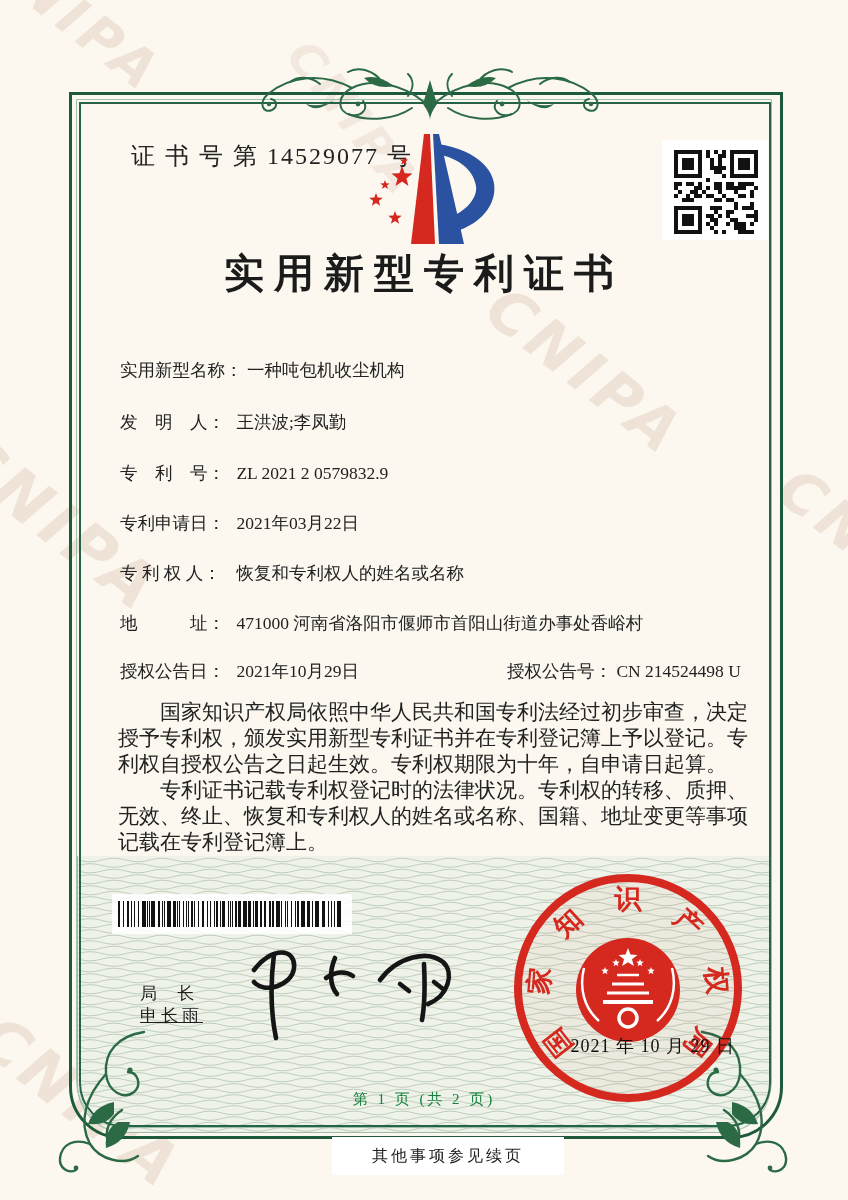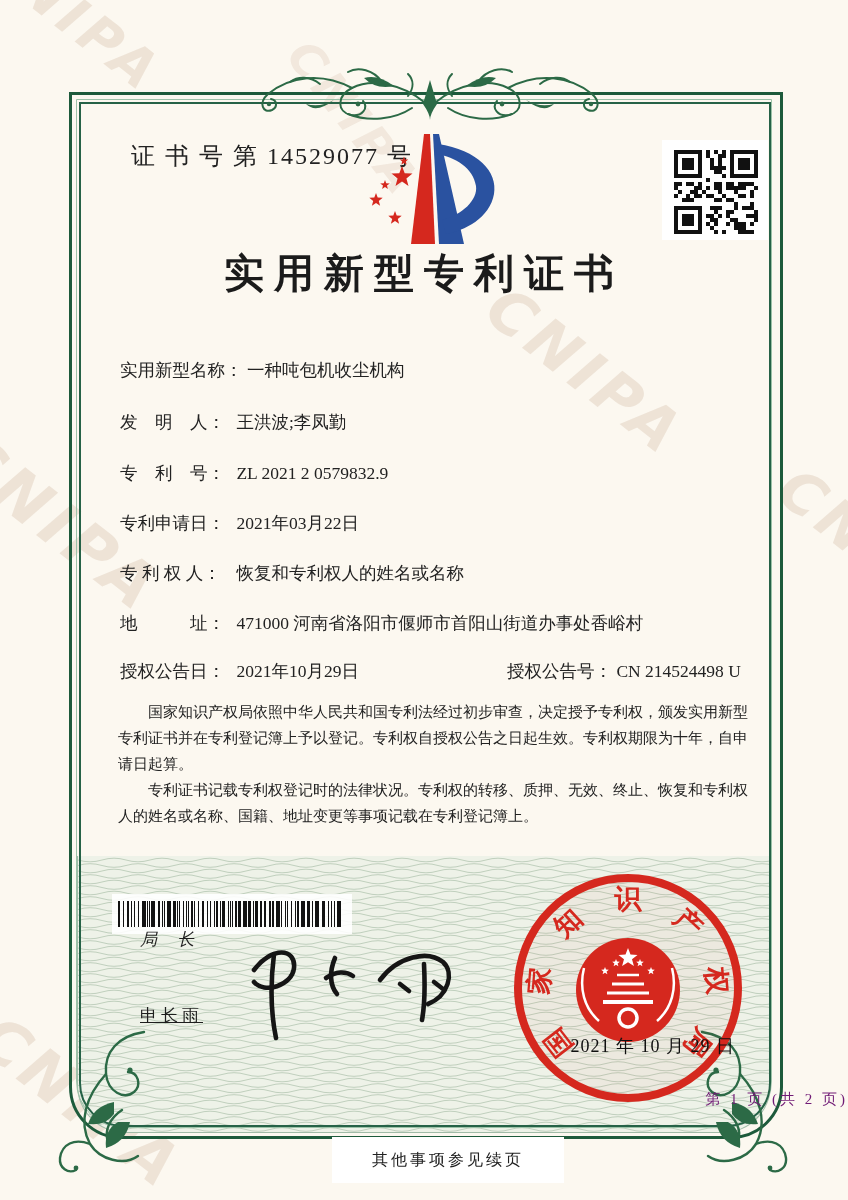--- a/index.html
+++ b/index.html
@@ -32,34 +32,34 @@
   .orn{z-index:4;}
 
   
   .certno{left:104px;top:140px;font-size:24px;letter-spacing:2px;z-index:5;margin-left:27px;}
   .title{left:0;top:246px;width:848px;text-align:center;font-size:40px;font-weight:bold;
          letter-spacing:10px;color:#1b1b1b;z-index:5;}
   .field{left:120px;font-size:17.5px;z-index:5;white-space:nowrap;}
   .field .lab{display:inline-block;min-width:112px;}
   .field .val{margin-left:0px;}
   .grant2{left:387px;top:0;position:absolute;}
-  .paras{left:118px;top:699px;width:630px;font-size:15px;line-height:26px;
+  .paras{left:118px;top:699px;width:630px;font-size:21px;line-height:26px;
          text-align:justify;z-index:5;}
   .paras p{margin:0;text-indent:2em;}
   .barcode-back{left:112px;top:894px;width:240px;height:40px;background:rgba(255,255,255,0.88);z-index:5;}
   .signer{left:140px;font-size:17px;z-index:6;color:#1e1e1e;}
-  .signer.t{top:928px;letter-spacing:8px;font-style:italic;}
+  .signer.t{top:982px;letter-spacing:8px;}
   .signer.n{top:1004px;letter-spacing:4px;text-decoration:underline;}
   .sig{left:238px;top:928px;z-index:6;}
   .seal{left:508px;top:872px;z-index:7;}
   .sealdate{left:515px;top:1034px;width:220px;text-align:right;font-size:18px;
             letter-spacing:1px;color:#101010;z-index:8;white-space:nowrap;}
-  .pageinfo{left:0;top:1090px;width:848px;text-align:right;font-size:15px;
-            letter-spacing:3px;color:#701a75;z-index:6;}
-  .contbox{left:332px;top:1137px;width:232px;height:46px;background:#ffffff;z-index:9;
+  .pageinfo{left:0;top:1090px;width:848px;text-align:center;font-size:15px;
+            letter-spacing:3px;color:#15803d;z-index:6;}
+  .contbox{left:332px;top:1137px;width:232px;height:38px;background:#ffffff;z-index:9;
            display:flex;align-items:center;justify-content:center;}
   .contbox span{font-size:16px;letter-spacing:3px;color:#222;}
   .qr-back{left:662px;top:140px;width:106px;height:100px;background:#ffffff;z-index:5;}
   .qr{left:674px;top:150px;z-index:6;}
   .logo{left:338px;top:128px;z-index:6;}
 </style>
 </head>
 <body>
 
 <div class="page">

